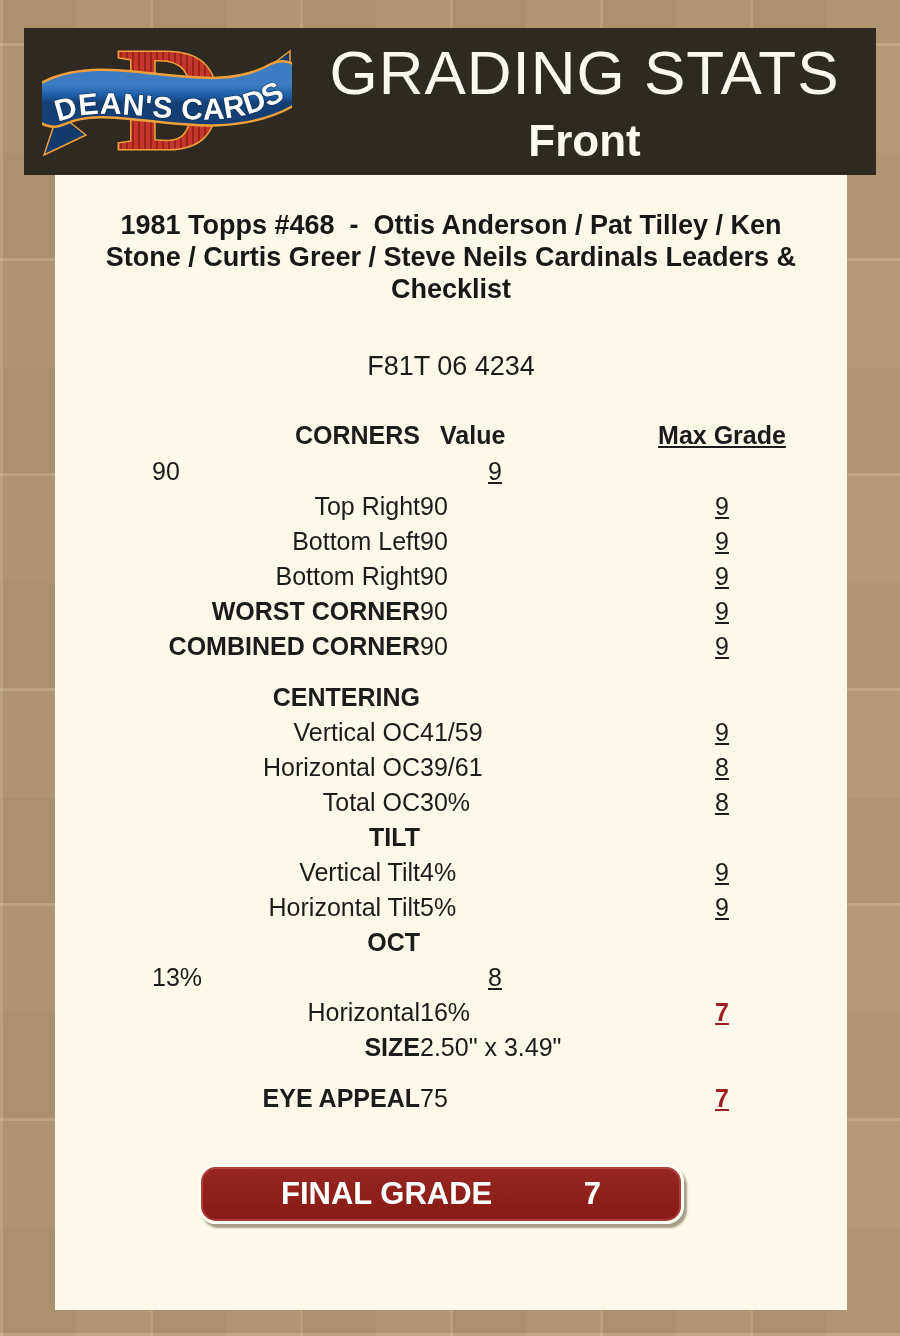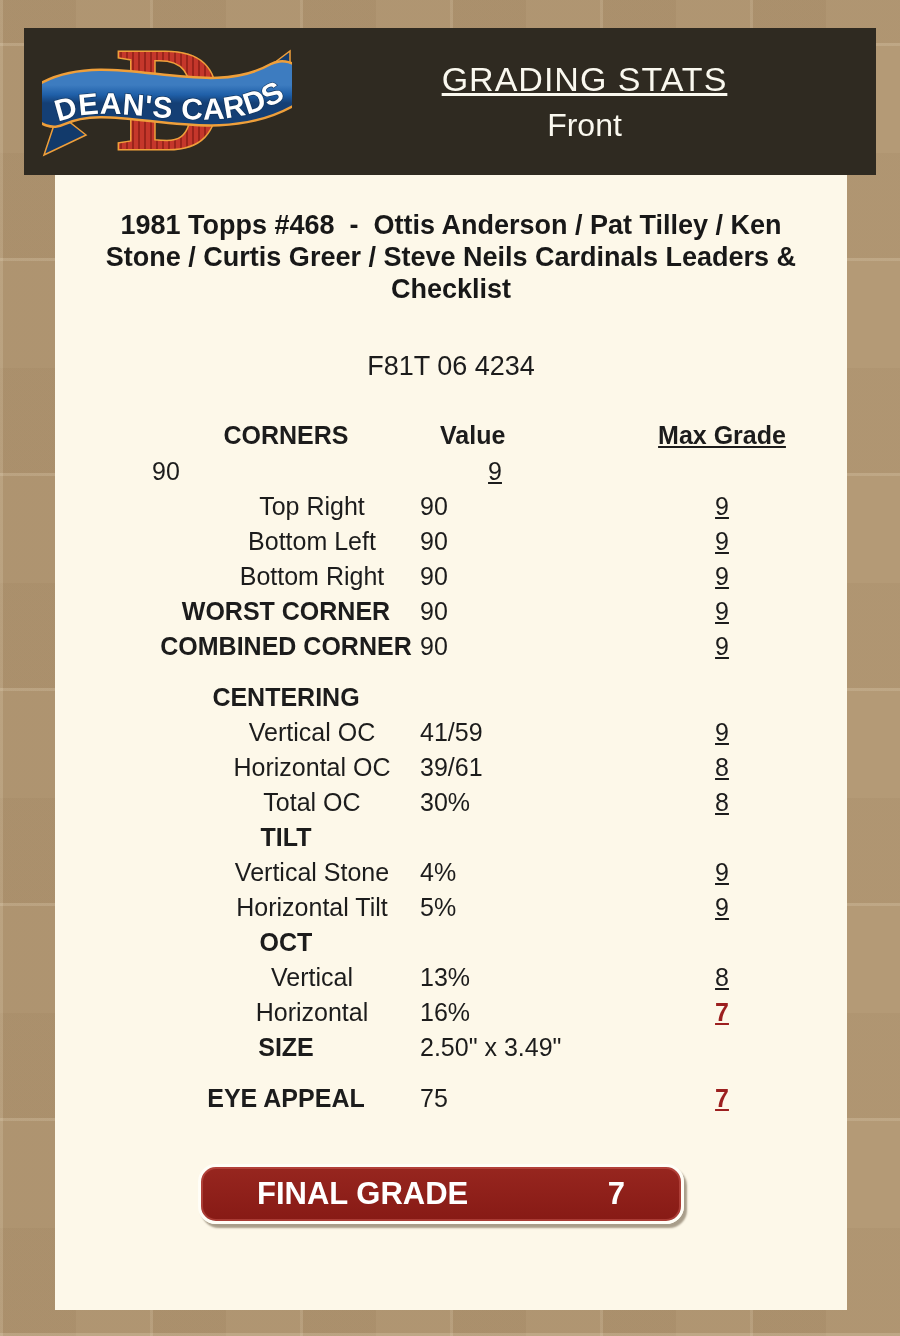--- a/index.html
+++ b/index.html
@@ -23,59 +23,59 @@
   }
 
   .header-bar {
     position:absolute; left:24px; top:28px; width:852px; height:147px;
     background:#2f2a21;
     display:flex; align-items:center;
     z-index:2;
   }
   .logo-wrap { width:265px; margin-left:18px; flex:none; }
   .header-titles { flex:1; text-align:center; color:#faf8ef; padding-right:14px; }
-  .header-titles .main { font-size:34px; font-weight:400; letter-spacing:1px;text-decoration:underline; }
-  .header-titles .sub  { font-size:32px; font-weight:400; margin-top:8px;text-align:center; }
+  .header-titles .main { font-size:62px; font-weight:400; letter-spacing:1px; }
+  .header-titles .sub  { font-size:44px; font-weight:700; margin-top:8px;text-align:center; }
 
   .panel {
     position:absolute; left:55px; top:175px; width:792px; height:1135px;
     background:#fdf8e9;
     z-index:1;
   }
   .card-title {
     margin:34px auto 0; width:712px; text-align:center;
     font-size:27px; font-weight:bold; line-height:32px; color:#181818;
   }
   .card-code {
     margin-top:46px; text-align:center;
     font-size:27px; color:#1c1c1c;
   }
 
   .grading-table { margin:34px 0 0 97px; width:730px; font-size:25px; color:#1c1c1c; }
   .row {
     display:grid; grid-template-columns:268px 150px 304px;
     height:35px; align-items:center;
   }
-  .row .lbl  { text-align:center; white-space:nowrap; }
+  .row .lbl  { text-align:right; white-space:nowrap; }
   .row .val  { text-align:left; white-space:nowrap; }
   .row .grd  { text-align:center; white-space:nowrap;text-decoration:underline; }
   .row.head { height:38px; font-weight:bold; }
   .row.head .val { position:relative; left:20px; }
   .row.sub .lbl { padding-left:52px; }
   .row.total .lbl, .row.section .lbl, .row.size .lbl, .row.eye .lbl { font-weight:bold; }
   .gap { height:16px; }
   .red { color:#9c1f1f; font-weight:bold; }
 
   .final-grade {
     margin:48px 0 0 143px; width:486px; height:60px;
     background:linear-gradient(#97261f, #871a15);
     border:3px solid #fffef7; border-radius:18px;
     box-shadow:3px 4px 2px #a89d8a, inset 0 0 0 2px rgba(210,100,90,0.45);
     display:flex; align-items:center; justify-content:space-between;
-    padding:0 56px;
+    padding:0 80px;
     color:#ffffff; font-weight:bold; font-size:31px;
     cursor:default;
   }
 </style>
 </head>
 <body>
 
 <div class="header-bar">
   <div class="logo-wrap">
     <svg width="250" height="142" viewBox="0 0 250 142">
@@ -175,37 +175,36 @@
       <div class="val">30%</div>
       <div class="grd">8</div>
     </div>
 
     <div class="row section">
       <div class="lbl">TILT</div>
       <div class="val"></div>
       <div class="grd"></div>
     </div>
     <div class="row sub">
-      <div class="lbl">Vertical Stone</div>
+      <div class="lbl">Vertical Tilt</div>
       <div class="val">4%</div>
       <div class="grd">9</div>
     </div>
     <div class="row sub">
       <div class="lbl">Horizontal Tilt</div>
       <div class="val">5%</div>
       <div class="grd">9</div>
     </div>
 
     <div class="row section">
       <div class="lbl">OCT</div>
       <div class="val"></div>
       <div class="grd"></div>
     </div>
     <div class="row sub">
-      <div class="lbl">Vertical</div>
       <div class="val">13%</div>
       <div class="grd">8</div>
     </div>
     <div class="row sub">
       <div class="lbl">Horizontal</div>
       <div class="val">16%</div>
       <div class="grd red">7</div>
     </div>
 
     <div class="row size">

